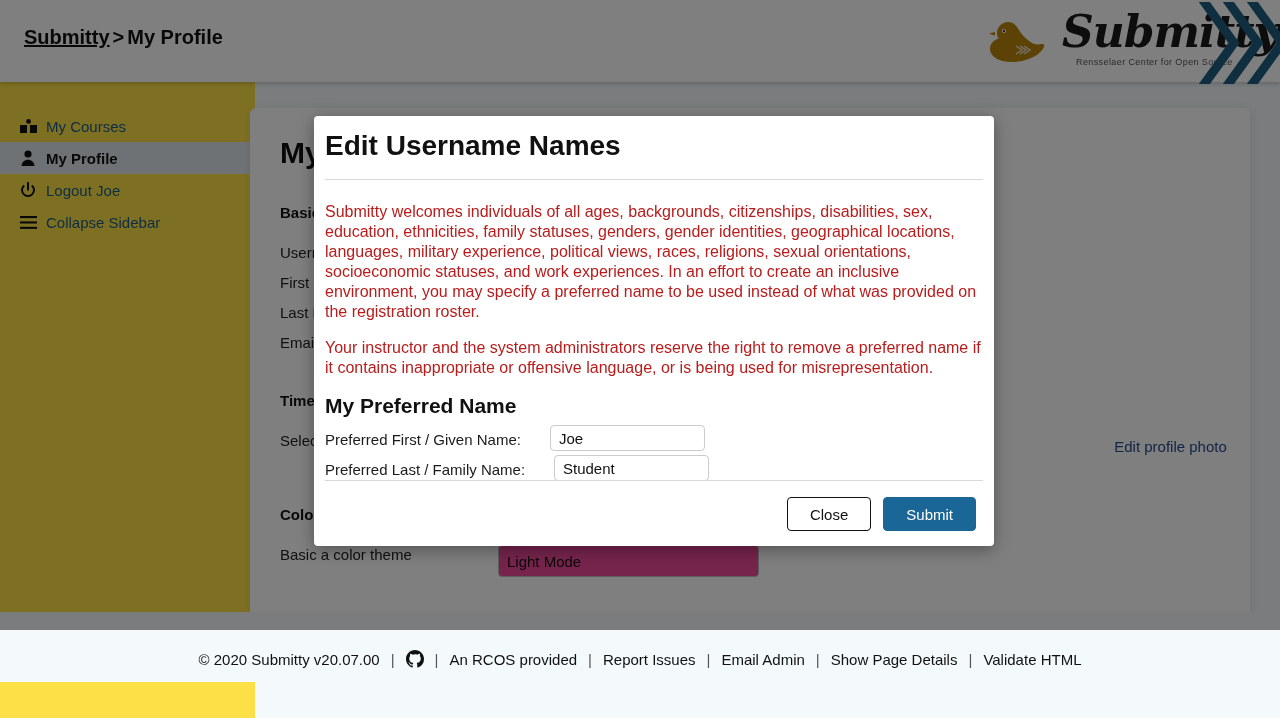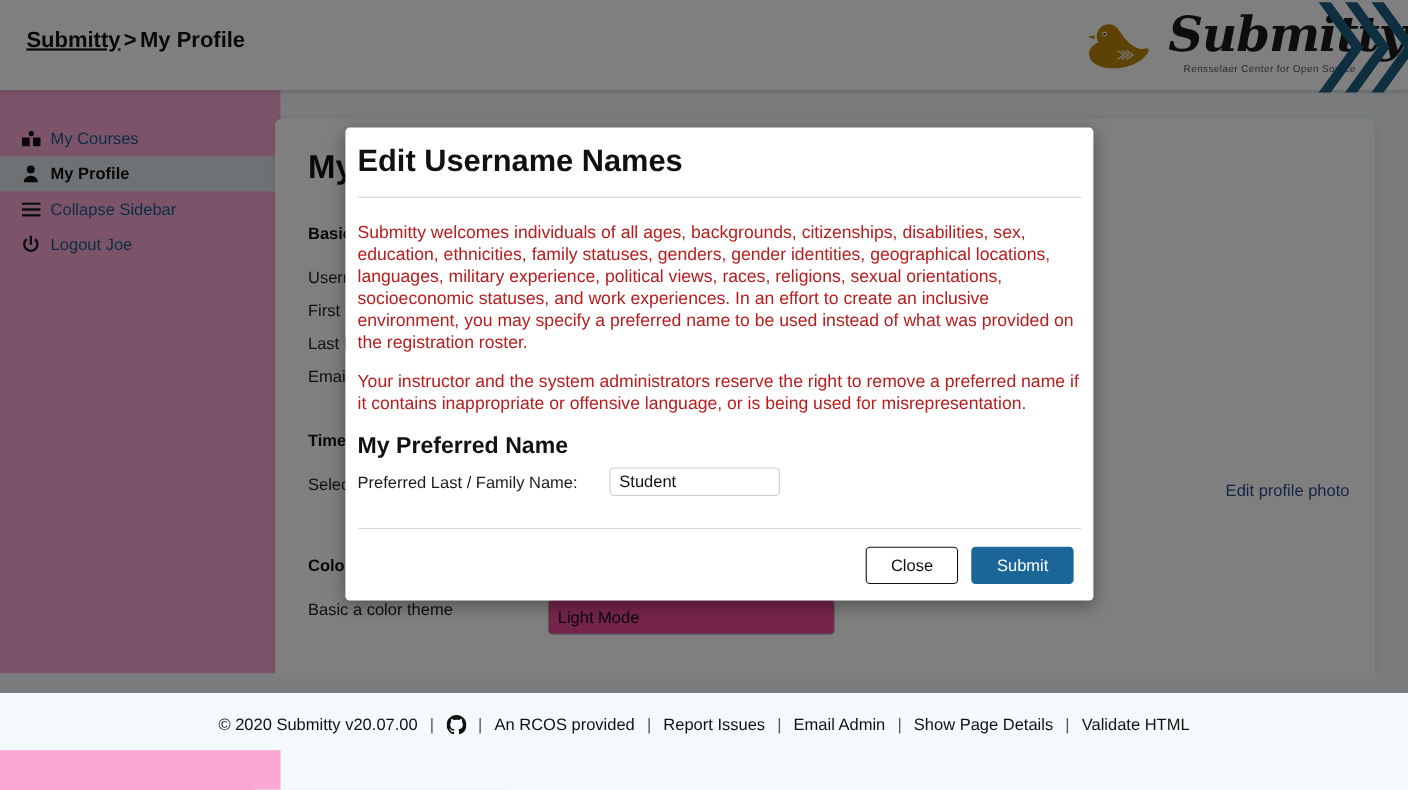--- a/index.html
+++ b/index.html
@@ -44,21 +44,21 @@
   .logo-sub {
     position: absolute; left: 96px; top: 55px;
     font-size: 9px; color: #555; letter-spacing: .4px;
     white-space: nowrap;
   }
   .chevrons { position: absolute; right: 0px; top: 0px; }
 
   
   .sidebar {
     position: absolute; left: 0; top: 82px; width: 255px; height: 636px;
-    background: #f9a8d4;
+    background: #fde047;
     z-index: 2;
   }
   .nav-item {
     position: relative;
     height: 32px;
     display: flex; align-items: center;
     padding-left: 20px;
     font-size: 15px;
     color: #1b5a86;
     cursor: pointer;
@@ -257,37 +257,37 @@
         <span class="nav-ico">
           <svg width="16" height="16" viewBox="0 0 16 16" fill="#111">
             <circle cx="8" cy="4" r="3.6"></circle>
             <path d="M1.5 16c0-3.6 2.9-6.2 6.5-6.2s6.5 2.6 6.5 6.2z"></path>
           </svg>
         </span>
         <span>My Profile</span>
       </div>
       <div class="nav-item">
         <span class="nav-ico">
+          <svg width="16" height="16" viewBox="0 0 16 16" fill="none" stroke="#111" stroke-width="2">
+            <path d="M4.2 3.4a6 6 0 1 0 7.6 0"></path>
+            <path d="M8 .8v7" stroke-linecap="round"></path>
+          </svg>
+        </span>
+        <span>Logout Joe</span>
+      </div>
+      <div class="nav-item">
+        <span class="nav-ico">
           <svg width="17" height="13" viewBox="0 0 17 13" fill="#111">
             <rect x="0" y="0" width="17" height="2.1"></rect>
             <rect x="0" y="5.4" width="17" height="2.1"></rect>
             <rect x="0" y="10.8" width="17" height="2.1"></rect>
           </svg>
         </span>
         <span>Collapse Sidebar</span>
       </div>
-      <div class="nav-item">
-        <span class="nav-ico">
-          <svg width="16" height="16" viewBox="0 0 16 16" fill="none" stroke="#111" stroke-width="2">
-            <path d="M4.2 3.4a6 6 0 1 0 7.6 0"></path>
-            <path d="M8 .8v7" stroke-linecap="round"></path>
-          </svg>
-        </span>
-        <span>Logout Joe</span>
-      </div>
     </div>
   </div>
 
   <div class="content-panel">
     <div class="page-title">My Profile</div>
 
     <div class="sec-head" style="top:96px">Basic Information</div>
     <div class="field-label" style="top:136px">Username</div>
     <div class="field-label" style="top:166px">First Name</div>
     <div class="field-label" style="top:196px">Last Name</div>
@@ -333,20 +333,24 @@
   <div class="modal">
     <div class="modal-title">Edit Username Names</div>
     <div class="modal-hr-top"></div>
 
     <div class="modal-body">
       <p>Submitty welcomes individuals of all ages, backgrounds, citizenships, disabilities, sex, education, ethnicities, family statuses, genders, gender identities, geographical locations, languages, military experience, political views, races, religions, sexual orientations, socioeconomic statuses, and work experiences. In an effort to create an inclusive environment, you may specify a preferred name to be used instead of what was provided on the registration roster.</p>
       <p>Your instructor and the system administrators reserve the right to remove a preferred name if it contains inappropriate or offensive language, or is being used for misrepresentation.</p>
 
       <div class="pref-head">My Preferred Name</div>
 
+      <div class="pref-row">
+        <span class="plabel">Preferred First / Given Name:</span>
+        <input id="input-first" class="pref-input" type="text" value="Joe" style="">
+      </div>
 
       <div class="pref-row">
         <span class="plabel">Preferred Last / Family Name:</span>
         <input id="input-last" class="pref-input" type="text" value="Student" style="">
       </div>
     </div>
 
     <div class="modal-hr-bottom"></div>
 
     <div class="modal-footer">

